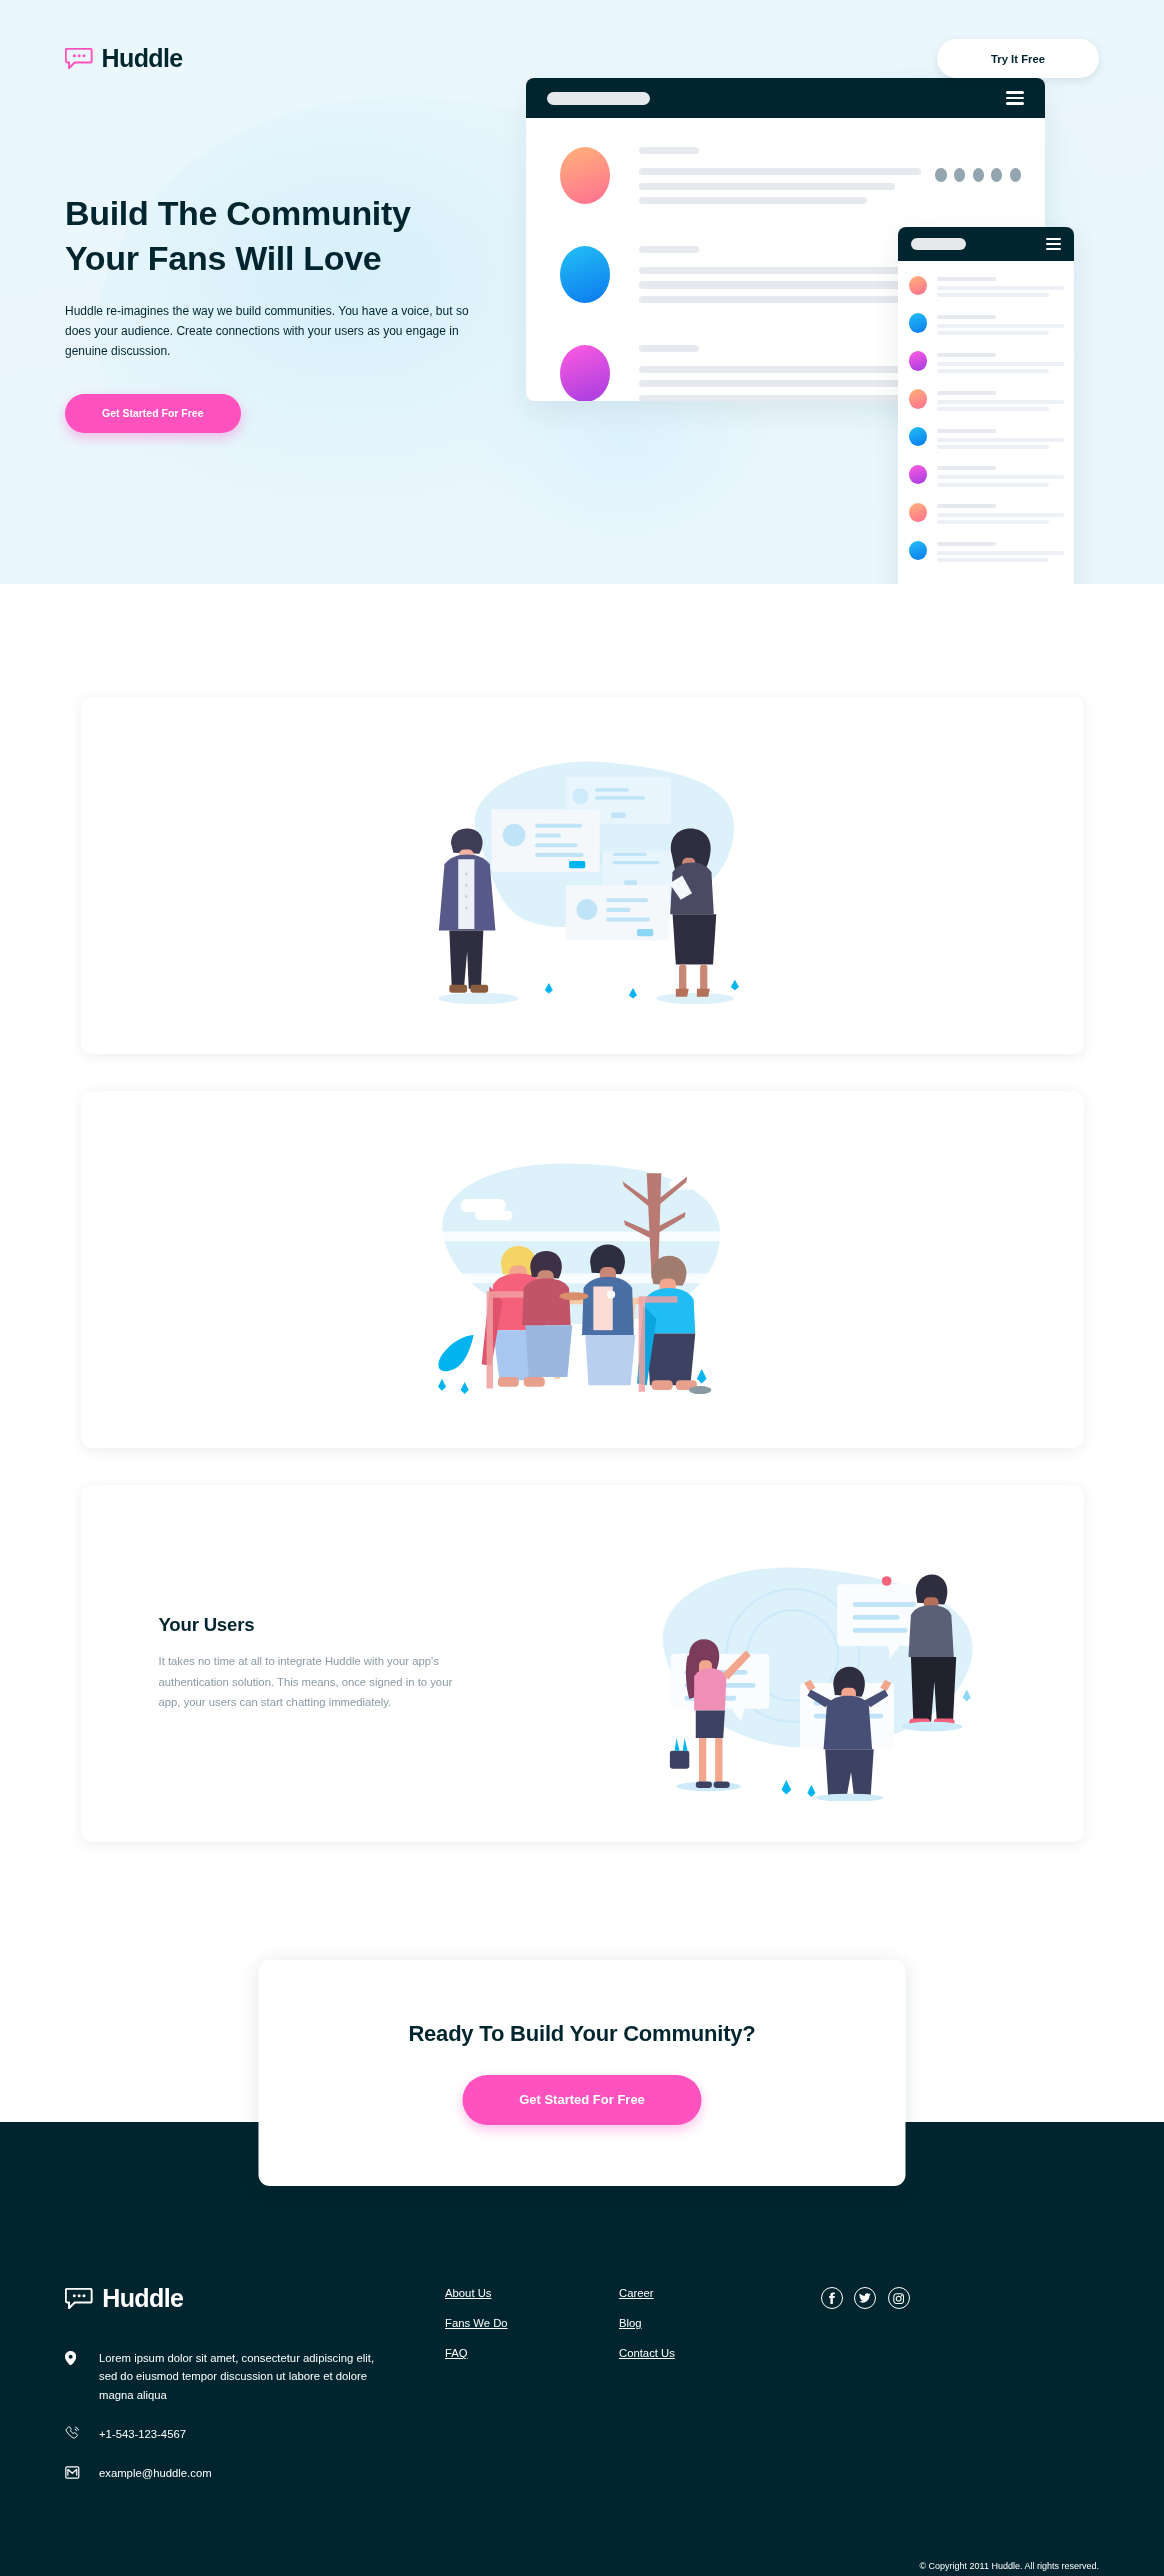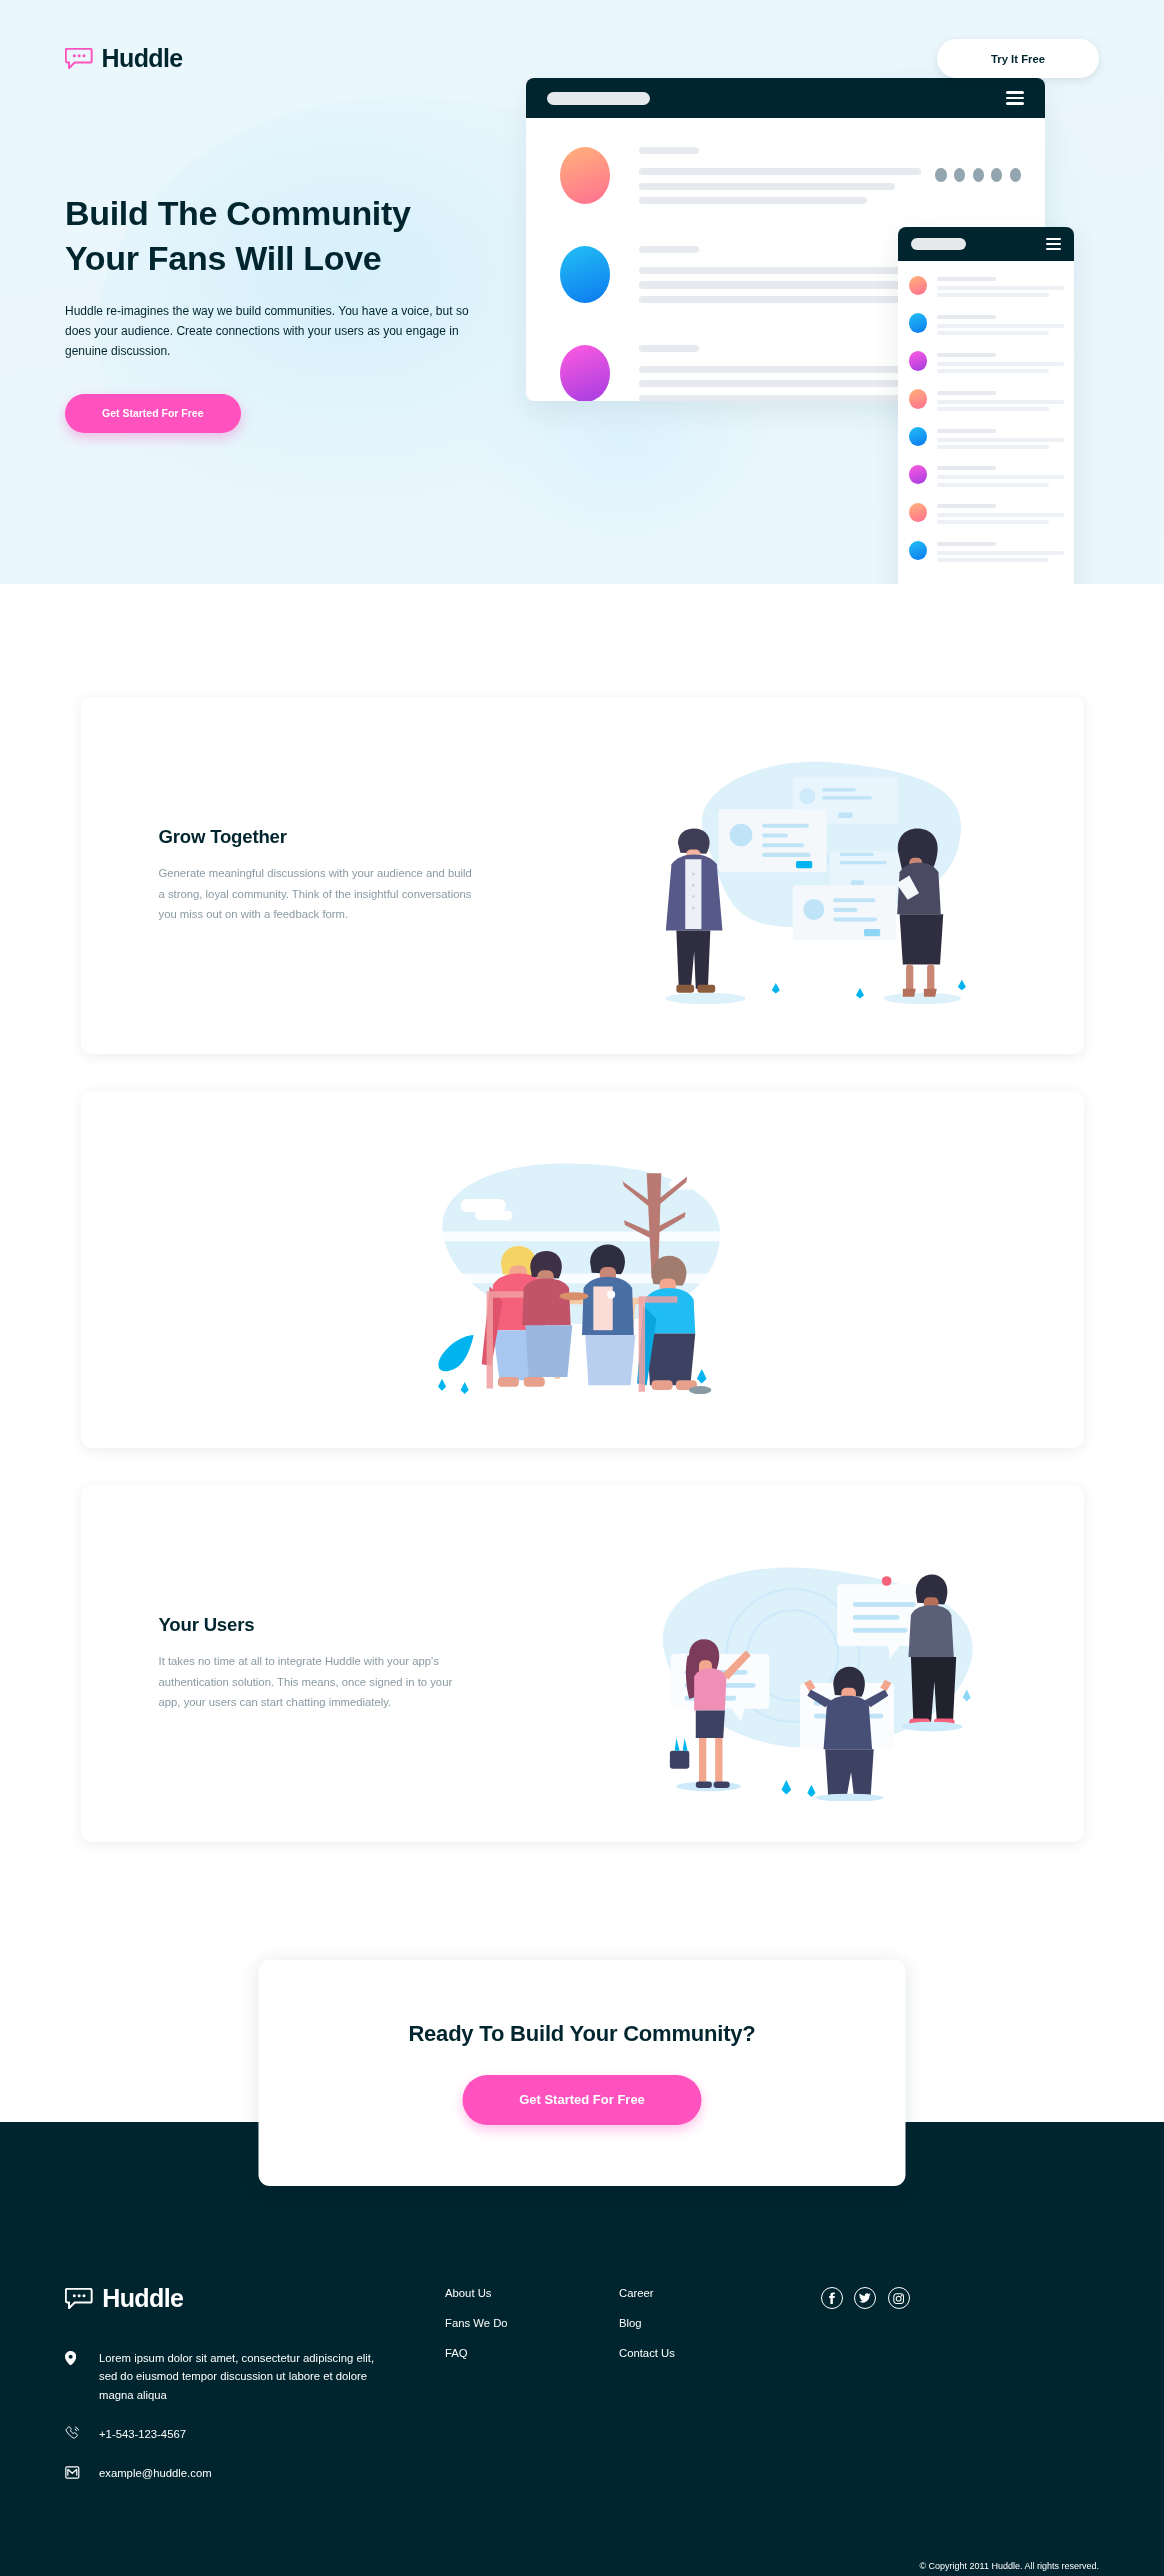--- a/index.html
+++ b/index.html
@@ -176,21 +176,21 @@
     background: #00252e; color:#ffffff;
     padding: 162px 65px 32px 65px;
     position: relative;
   }
   .footer-grid { display:flex; }
   .f-brand { width: 380px; }
   .f-logo { display:flex; align-items:center; gap: 9.7px; margin-bottom: 36px; }
   .f-contact { display:flex; align-items:flex-start; margin-bottom: 21px; }
   .f-ico { width: 16px; flex:0 0 16px; margin-top: 1.6px; }
   .f-txt { margin-left: 18px; font-size: 11.3px; line-height:1.62; color:#ffffff; max-width: 275px; }
-  .f-col { width: 174px; padding-top: 3.2px; }
+  .f-col { width: 174px; padding-top: 3.2px; text-decoration: underline; }
   .f-col.second { width: 202px; }
   .f-link { display:block; font-size: 11.3px; color:#ffffff; text-decoration:none; margin-bottom: 18px; cursor:pointer; }
   .f-social { flex:1; display:flex; justify-content:flex-start; gap: 11.3px; padding-top: 3.2px; }
   .soc {
     width: 22px; height: 22px; border-radius:50%;
     border: 0.8px solid #ffffff;
     display:flex; align-items:center; justify-content:center;
     cursor:pointer;
   }
   .copyright {
@@ -364,24 +364,20 @@
             </div>
         </div>
       </div>
     </div>
   </div>
 </section>
 
 <section class="features">
 
   <div class="card">
-    <div class="card-text">
-      <h2 class="card-title">Grow Together</h2>
-      <p class="card-desc">Generate meaningful discussions with your audience and build a strong, loyal community. Think of the insightful conversations you miss out on with a feedback form.</p>
-    </div>
     <div class="card-art">
       <svg width="340" height="275" viewBox="0 0 420 340">
         <path d="M80 120C60 60 160 22 240 30c90 9 160 26 158 82-2 56-44 86-100 98-58 12-96 34-150 18-44-13-50-65-68-108z" fill="#ddf1fb"></path>
 
         <rect x="190" y="48" width="130" height="58" rx="3" fill="#e8f5fd"></rect>
         <circle cx="208" cy="72" r="10" fill="#cfeafa"></circle>
         <rect x="226" y="62" width="42" height="4" rx="2" fill="#bfe4f8"></rect>
         <rect x="226" y="72" width="62" height="4" rx="2" fill="#bfe4f8"></rect>
         <rect x="246" y="92" width="18" height="7" rx="2" fill="#bfe4f8"></rect>
         <rect x="236" y="140" width="116" height="52" rx="3" fill="#e8f5fd"></rect>

